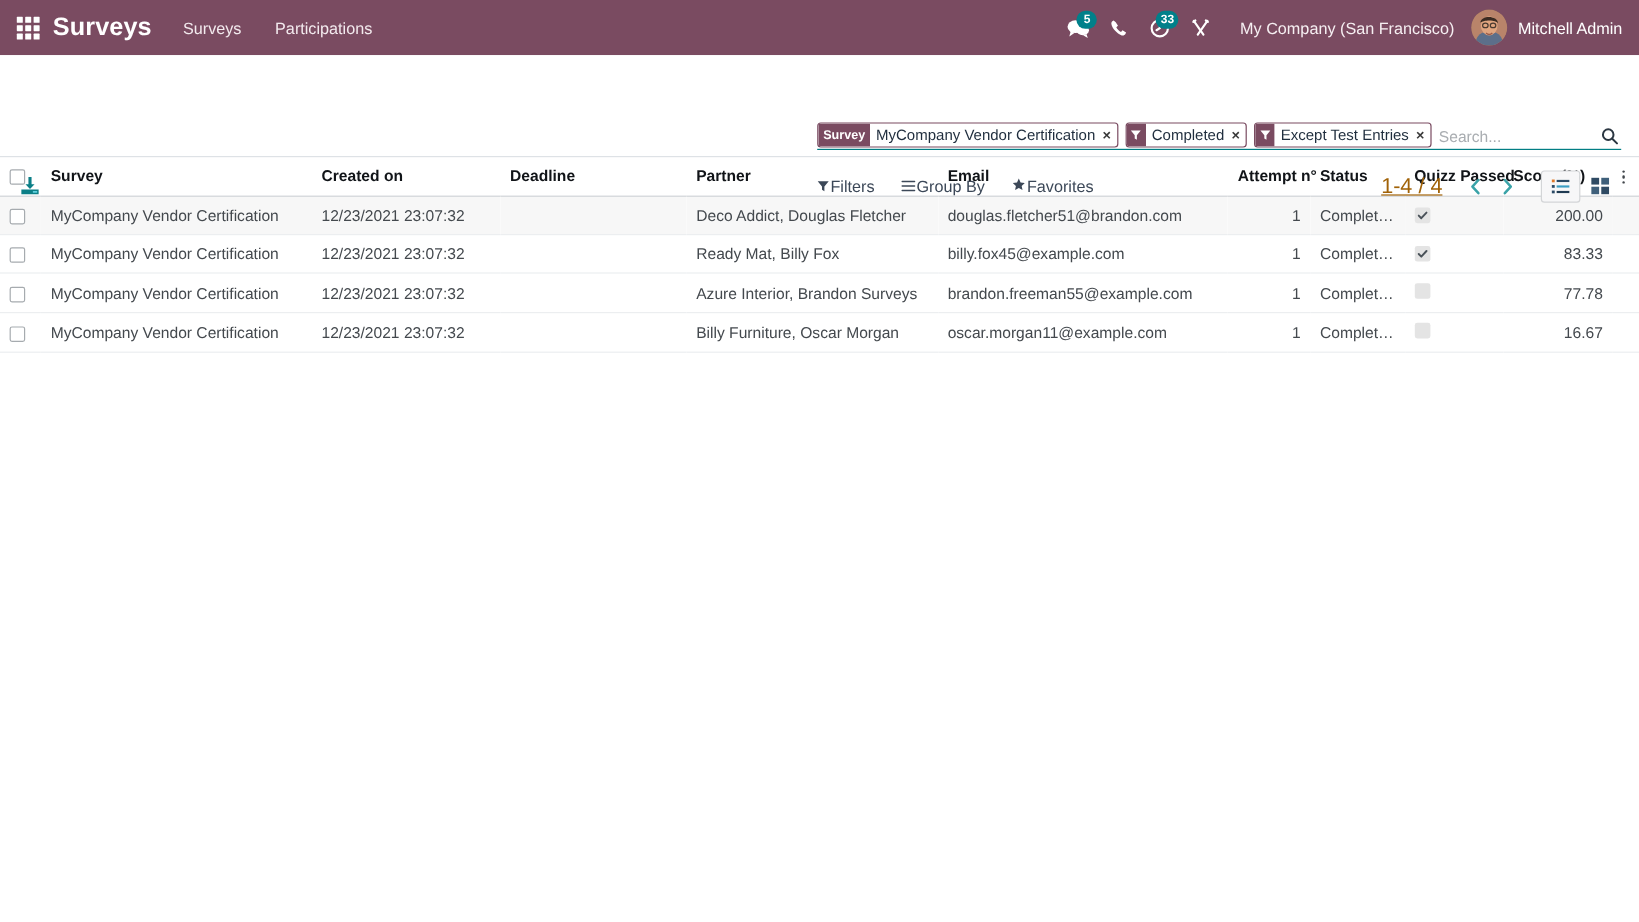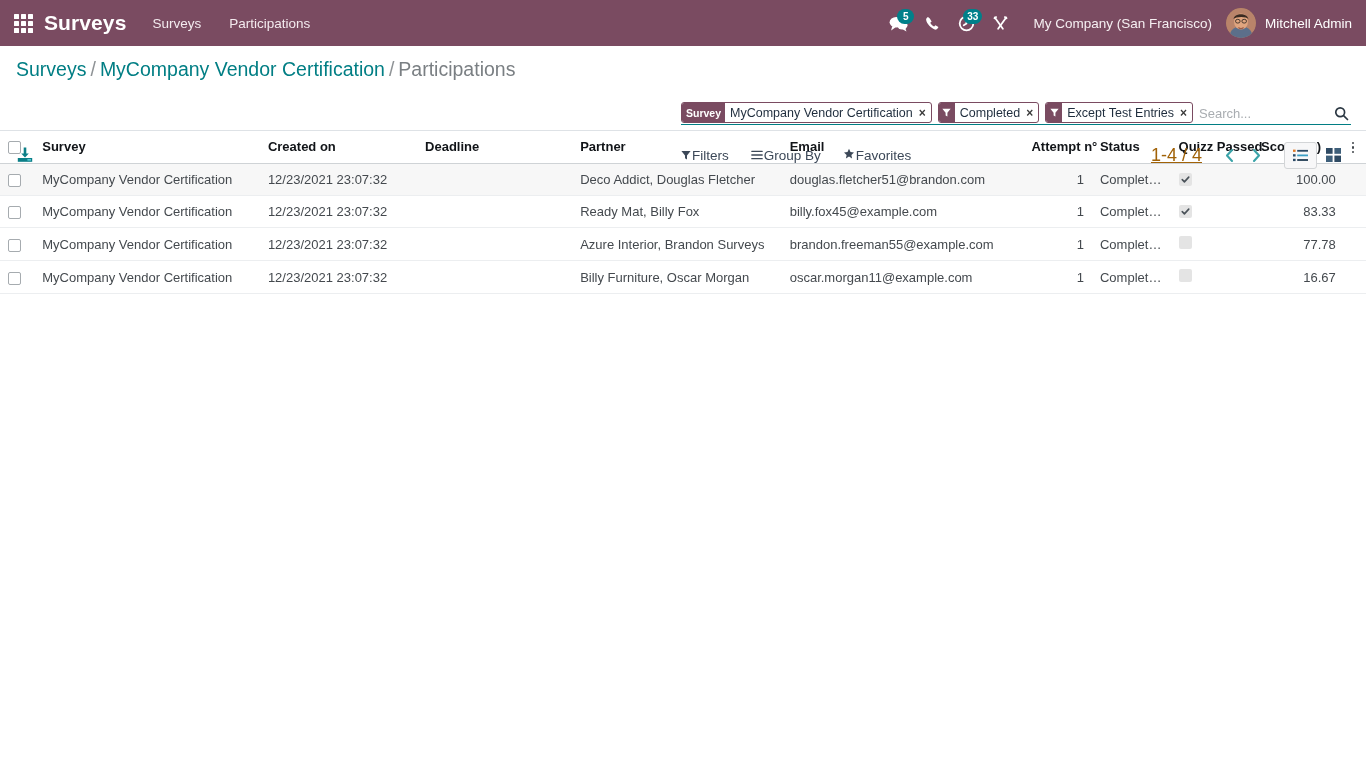--- a/index.html
+++ b/index.html
@@ -301,25 +301,20 @@
         <ellipse cx="18.2" cy="13.2" rx="2.3" ry="1.9" fill="none" stroke="#4a3a30" stroke-width="1"></ellipse>
         <path d="M12.4 19.5 C14 21 16 21 17.6 19.5" stroke="#9a5c4a" stroke-width="1.2" fill="none"></path>
       </svg>
     </div>
     <div class="user-name">Mitchell Admin</div>
   </div>
 </div>
 
 <div class="control-panel">
 
-  <div class="cp-row1">
-    <div class="breadcrumb">
-      <a>Surveys</a><span class="sep">/</span><a>MyCompany Vendor Certification</a><span class="sep">/</span><span class="current">Participations</span>
-    </div>
-  </div>
 
   <div class="searchview">
     <div class="facet">
       <span class="facet-label">Survey</span>
       <span class="facet-value">MyCompany Vendor Certification</span>
       <span class="facet-x">×</span>
     </div>
     <div class="facet">
       <span class="facet-icon">
         <svg width="9" height="9" viewBox="0 0 10 10" fill="#fff">
@@ -473,21 +468,21 @@
         <td>douglas.fletcher51@brandon.com</td>
         <td class="num">1</td>
         <td>Completed</td>
         <td>
           <span class="qz">
             <svg width="9" height="9" viewBox="0 0 10 10" fill="none" stroke="#4a5259" stroke-width="1.8" stroke-linecap="round" stroke-linejoin="round">
                 <path d="M1.4 5.2 L3.8 7.6 L8.6 2.4"></path>
               </svg>
           </span>
         </td>
-        <td class="num">100.00</td>
+        <td class="num">200.00</td>
         <td class="c-opts"></td>
       </tr>
 
       <tr>
         <td class="c-check">
           <span class="row-check"></span>
         </td>
         <td>MyCompany Vendor Certification</td>
         <td>12/23/2021 23:07:32</td>
         <td></td>

